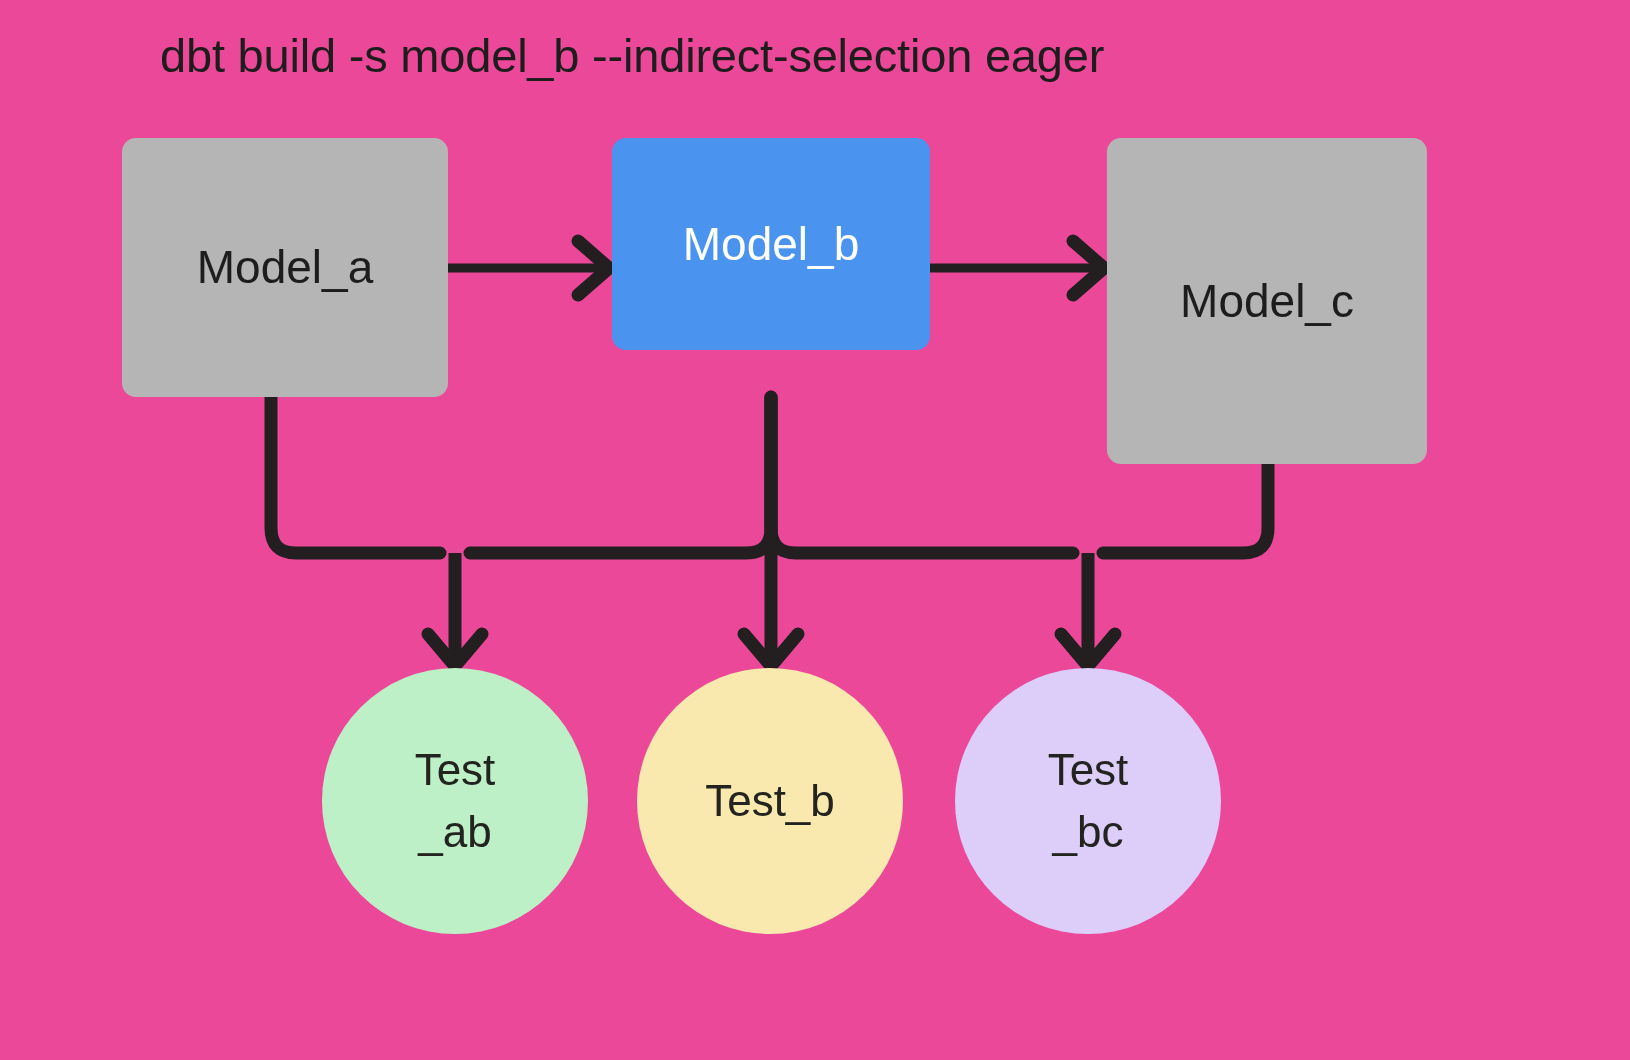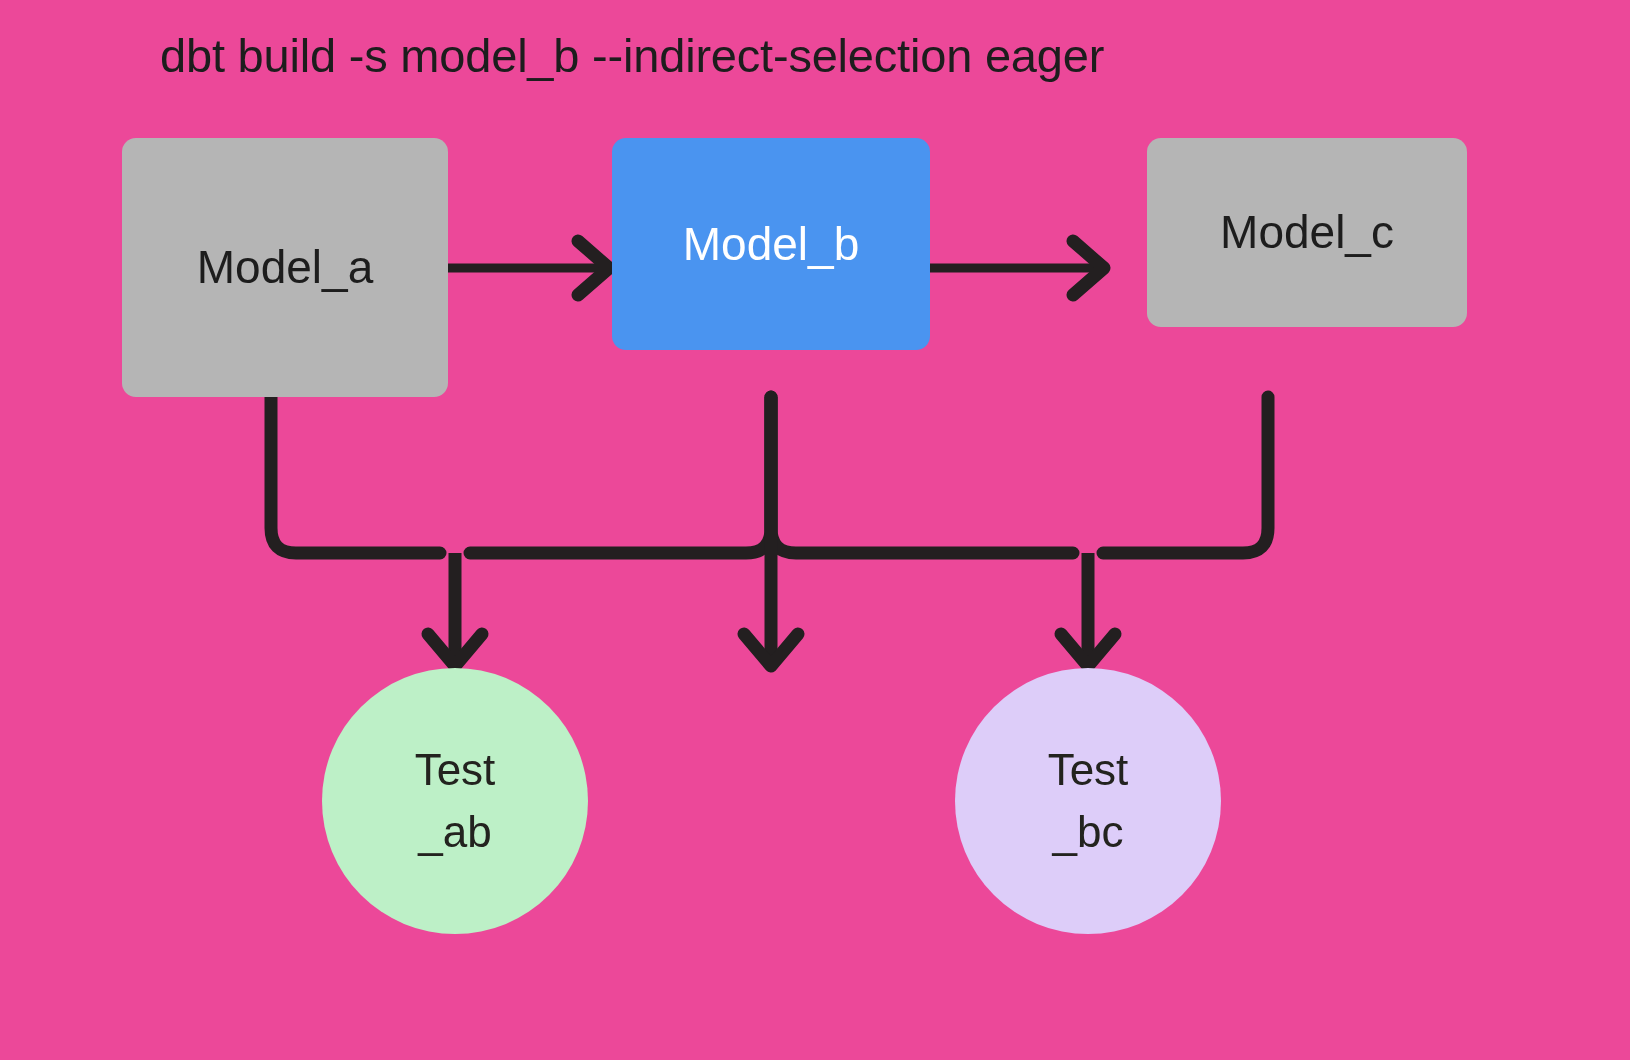--- a/index.html
+++ b/index.html
@@ -115,28 +115,31 @@
   </svg>
 
   <div class="node-box" style="left: 122px; top: 138px; width: 326px; height: 259px; background: rgb(181, 181, 181); color: rgb(29, 29, 29);">
     <span>Model_a</span>
   </div>
 
   <div class="node-box" style="left: 612px; top: 138px; width: 318px; height: 212px; background: rgb(74, 148, 240); color: rgb(255, 255, 255);">
     <span>Model_b</span>
   </div>
 
-  <div class="node-box" style="left: 1107px; top: 138px; width: 320px; height: 189px; background: rgb(181, 181, 181); color: rgb(29, 29, 29); margin-left: 40px;">
+  <div class="node-box" style="left: 1107px; top: 138px; width: 320px; height: 326px; background: rgb(181, 181, 181); color: rgb(29, 29, 29);">
     <span>Model_c</span>
   </div>
 
   <div class="node-circle" style="left: 322px; top: 668px; width: 266px; height: 266px; background: rgb(189, 240, 199);">
     <span class="circle-line">Test</span>
     <span class="circle-line">_ab</span>
   </div>
 
+  <div class="node-circle" style="left: 637px; top: 668px; width: 266px; height: 266px; background: rgb(250, 233, 174);">
+    <span class="circle-line">Test_b</span>
+  </div>
 
   <div class="node-circle" style="left: 955px; top: 668px; width: 266px; height: 266px; background: rgb(221, 205, 249);">
     <span class="circle-line">Test</span>
     <span class="circle-line">_bc</span>
   </div>
 
 </div>
 
 </body></html>

